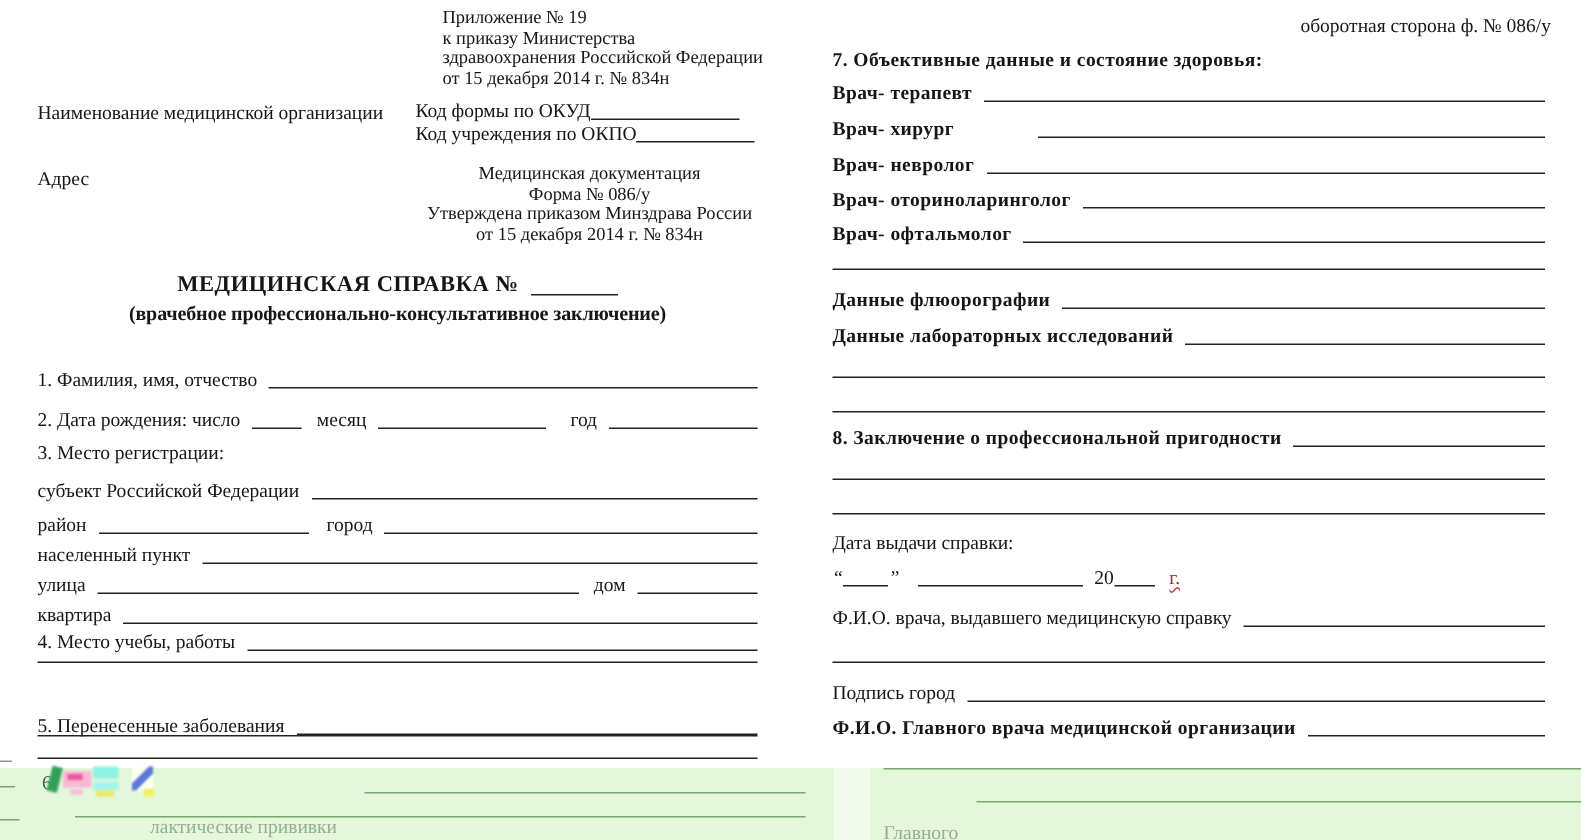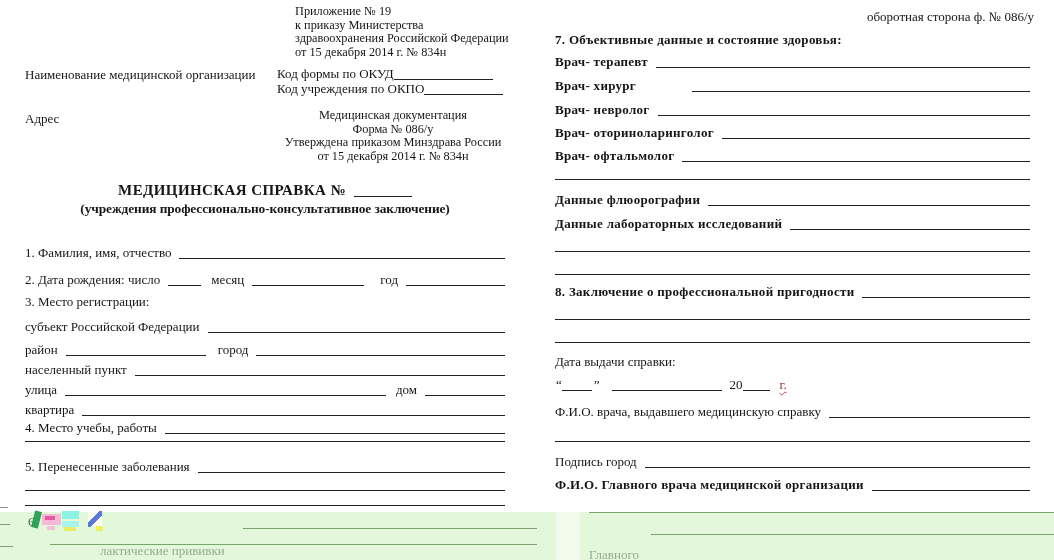--- a/index.html
+++ b/index.html
@@ -54,21 +54,21 @@
   <div class="abs small center" style="left:283px;top:109px;width:220px;">
     <div>Медицинская документация</div>
     <div>Форма № 086/у</div>
     <div>Утверждена приказом Минздрава России</div>
     <div>от 15 декабря 2014 г. № 834н</div>
   </div>
 
   <div class="row" style="left:25px;top:182px;width:480px;justify-content:center;">
     <span class="title">МЕДИЦИНСКАЯ СПРАВКА №</span><span class="gap8"></span><div class="lnf" style="width:58px;"></div>
   </div>
-  <div class="abs subtitle center" style="left:25px;top:201px;width:480px;">(учреждения профессионально-консультативное заключение)</div>
+  <div class="abs subtitle center" style="left:25px;top:201px;width:480px;">(врачебное профессионально-консультативное заключение)</div>
 
   <div class="row" style="left:25px;top:245px;width:480px;">
     <span>1. Фамилия, имя, отчество</span><span class="gap8"></span><div class="ln"></div>
   </div>
 
   <div class="row" style="left:25px;top:272px;width:480px;">
     <span>2. Дата рождения: число</span><span class="gap8"></span><div class="lnf" style="width:33px;"></div><span style="padding-left:10px;">месяц</span><span class="gap8"></span><div class="lnf" style="width:112px;"></div><span style="padding-left:16px;">год</span><span class="gap8"></span><div class="ln"></div>
   </div>
 
   <div class="abs" style="left:25px;top:294px;">3. Место регистрации:</div>
@@ -91,21 +91,21 @@
 
   <div class="row" style="left:25px;top:402px;width:480px;">
     <span>квартира</span><span class="gap8"></span><div class="ln"></div>
   </div>
 
   <div class="row" style="left:25px;top:420px;width:480px;">
     <span>4. Место учебы, работы</span><span class="gap8"></span><div class="ln"></div>
   </div>
   <div class="lnabs" style="left:25px;top:441px;width:480px;"></div>
 
-  <div class="row" style="left:25px;top:459px;width:480px;">
+  <div class="row" style="left:25px;top:476px;width:480px;">
     <span>5. Перенесенные заболевания</span><span class="gap8"></span><div class="ln"></div>
   </div>
   <div class="lnabs" style="left:25px;top:490px;width:480px;"></div>
   <div class="lnabs" style="left:25px;top:505px;width:480px;"></div>
 
   <div class="abs right-align" style="left:555px;top:9px;width:479px;">оборотная сторона ф. № 086/у</div>
 
   <div class="abs b" style="left:555px;top:32px;">7. Объективные данные и состояние здоровья:</div>
 
   <div class="row" style="left:555px;top:54px;width:475px;font-family:Liberation Serif, serif;">

